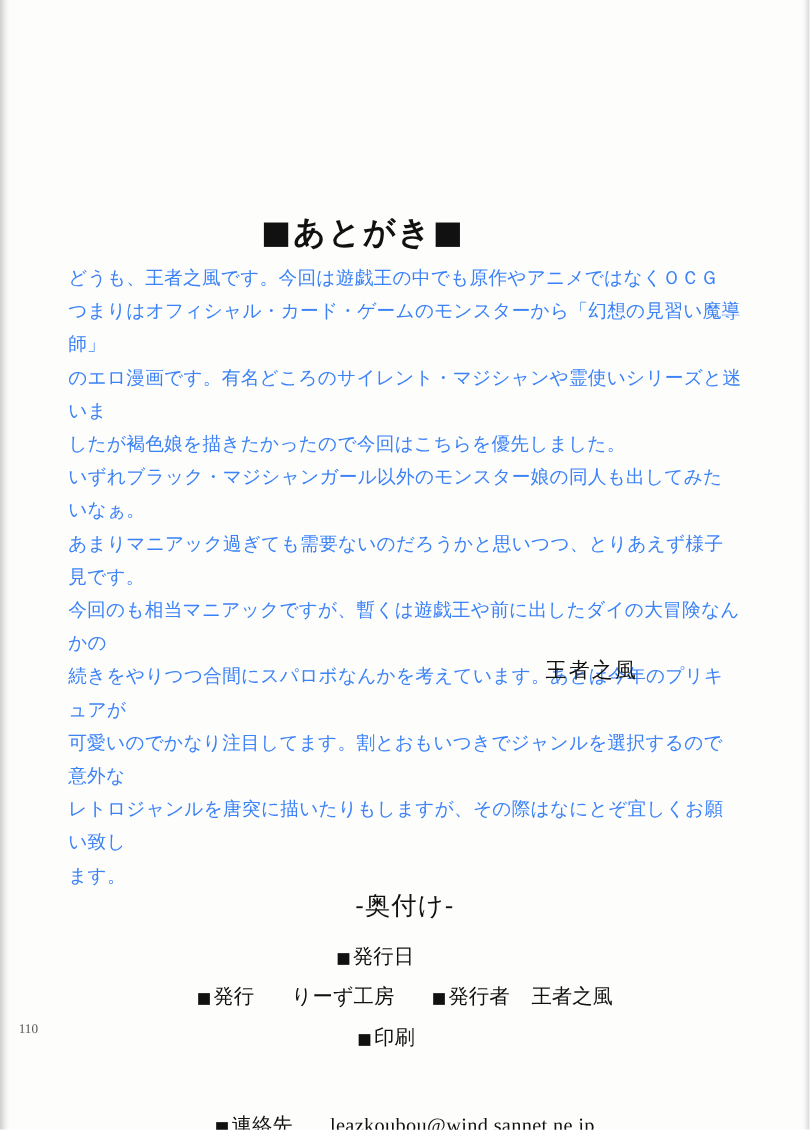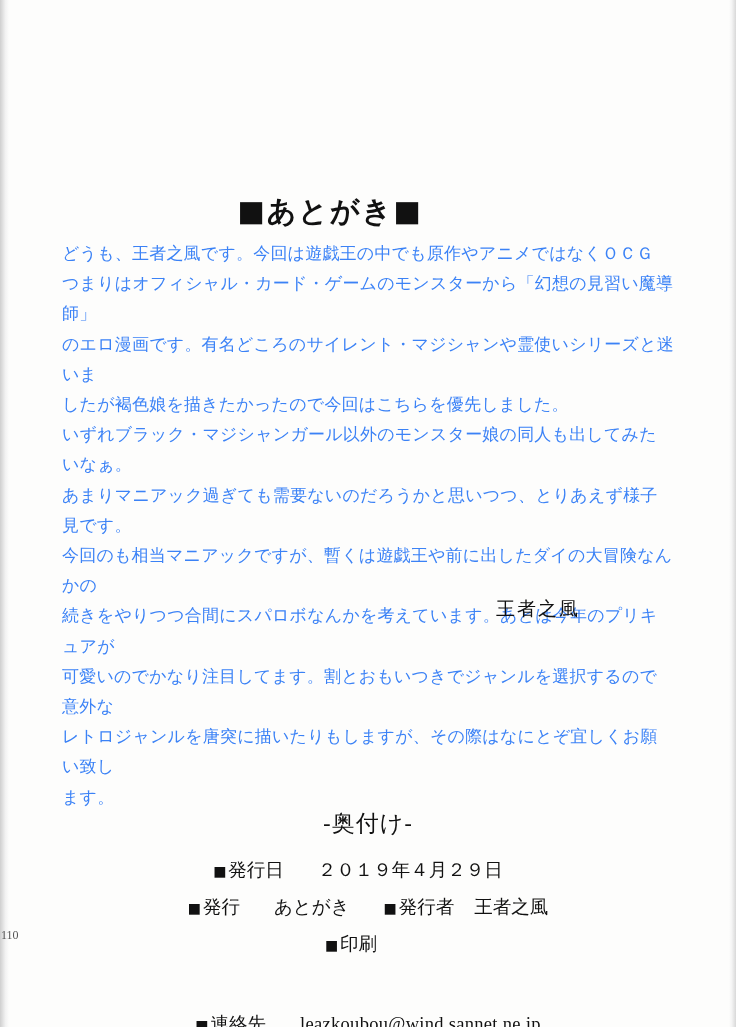--- a/index.html
+++ b/index.html
@@ -33,20 +33,21 @@
     width: 7px;
     background: linear-gradient(to left, #d8d8d8, #f4f4f4 60%, #fdfdfc);
   }
   .page-number {
     position: absolute;
     left: 1px;
     top: 928px;
     font-size: 12px;
     color: #555;
     font-family: "Liberation Serif", serif;
+    padding-left: 16px;
   }
 
   .afterword-title {
     position: absolute;
     top: 192px;
     left: 0;
     width: 660px;
     text-align: center;
     font-size: 29px;
     font-weight: bold;
@@ -155,29 +156,28 @@
   <div class="signature">王者之風</div>
 
   <div class="colophon-title">-奥付け-</div>
 
   <div class="colophon">
 
     <div class="colophon-row">
       <span class="sq">■</span>
       <span>発行日</span>
       <span class="gap-lg"></span>
-      <span>２０１９年４月２９日</span>
       <span class="gap-md"></span>
     </div>
 
     <div class="colophon-row">
       <span class="sq">■</span>
       <span>発行</span>
       <span class="gap-lg"></span>
-      <span>あとがき</span>
+      <span>りーず工房</span>
       <span class="gap-lg"></span>
       <span class="sq">■</span>
       <span>発行者</span>
       <span class="gap-md"></span>
       <span>王者之風</span>
     </div>
 
     <div class="colophon-row">
       <span class="sq">■</span>
       <span>印刷</span>

